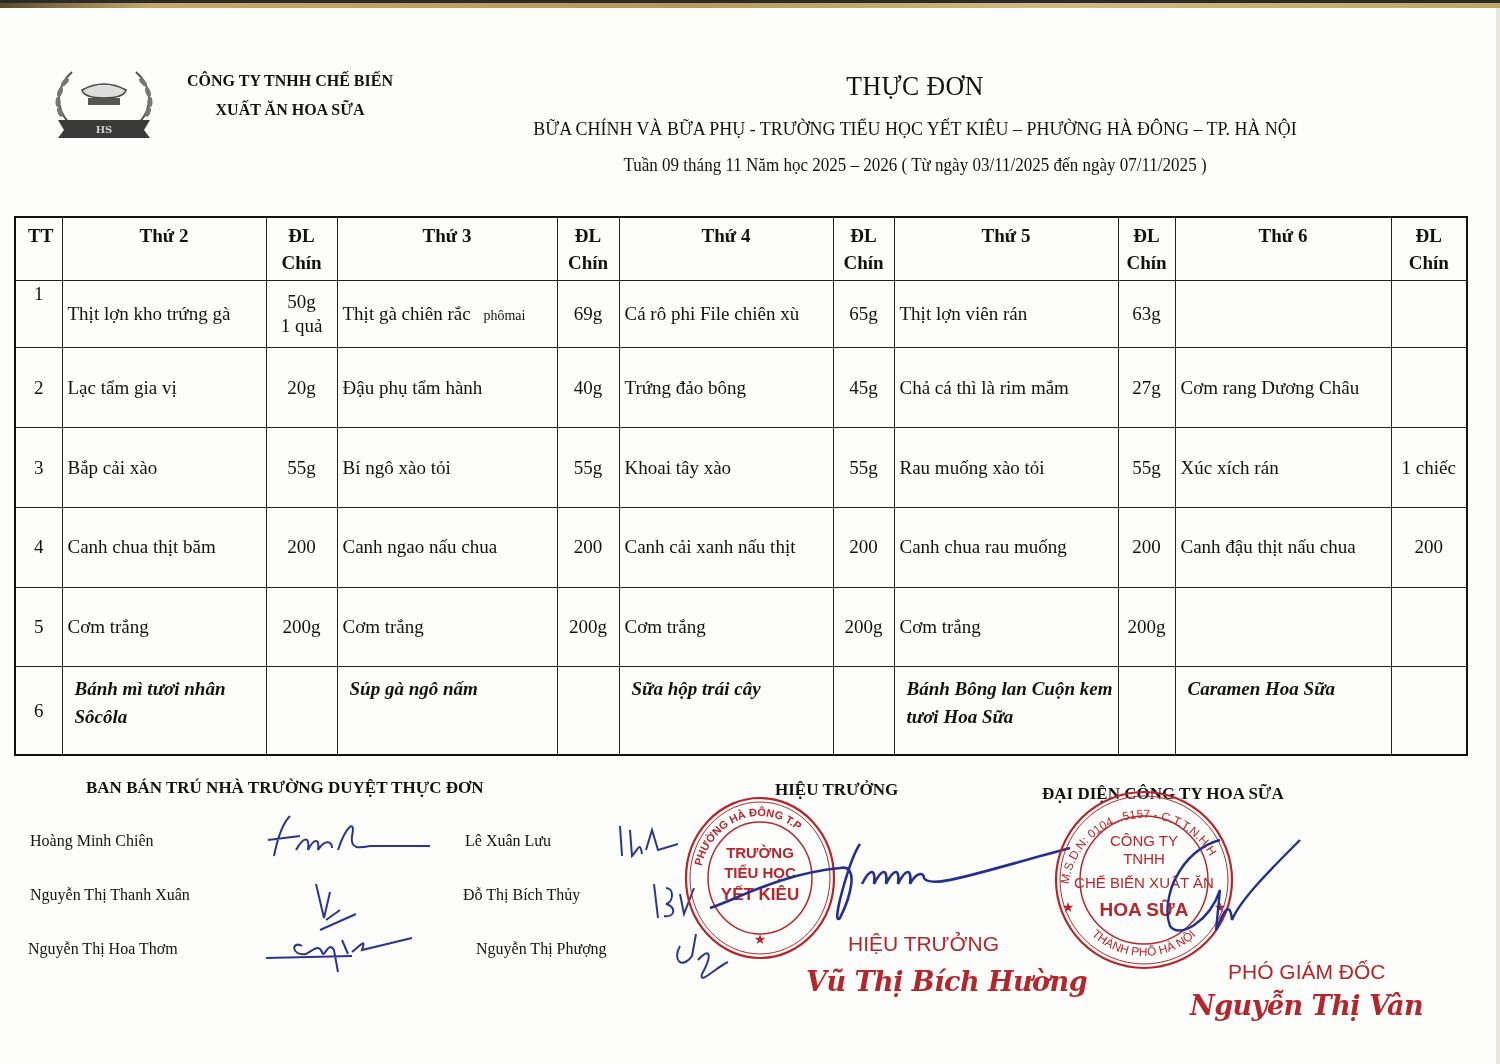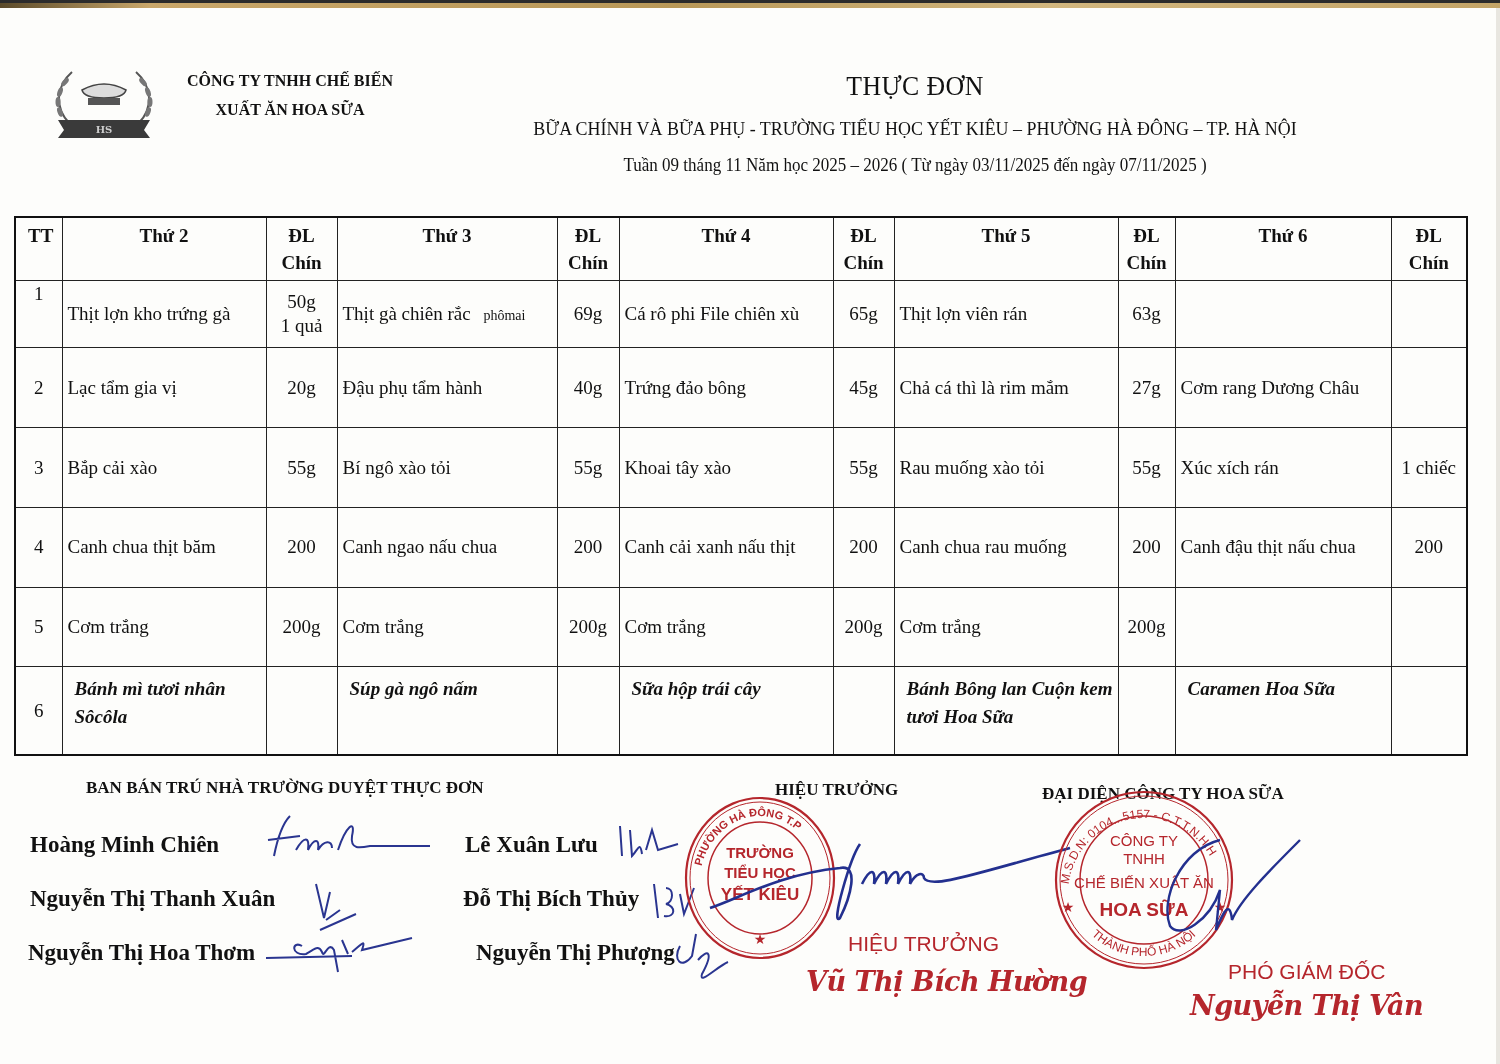--- a/index.html
+++ b/index.html
@@ -43,21 +43,21 @@
     .menu-table td.dish.snack { font-style: italic; font-weight: bold; white-space: normal; line-height: 28px; vertical-align: top; padding-top: 8px; padding-left: 12px; }
     .small { font-size: 14px; margin-left: 8px; }
     .menu-table tr.hdr { height: 62px; }
     .menu-table tr.body { height: 78px; }
     .menu-table tr.r1 { height: 66px; }
     .menu-table tr.r6 { height: 86px; }
 
     
     .sig-section { position: absolute; left: 0; top: 770px; width: 1500px; height: 294px; }
     .sig-heading { position: absolute; font-weight: bold; font-size: 17px; white-space: nowrap; }
-    .member { position: absolute; font-weight: bold; font-size: 23px; white-space: nowrap; }
+    .member { position: absolute; font-weight: normal; font-size: 16px; white-space: nowrap; }
     .sig { position: absolute; }
     .stamp-text { font-family: "Liberation Sans", "DejaVu Sans", sans-serif; }
     .red-label { position: absolute; color: #b5262c; font-family: "Liberation Sans", "DejaVu Sans", sans-serif; font-size: 21px; white-space: nowrap; }
     .red-name { position: absolute; color: #b5262c; font-family: "DejaVu Serif", serif; font-style: italic; font-weight: bold; font-size: 27px; white-space: nowrap; letter-spacing: -0.5px; }
   </style>
 </head>
 <body>
 
 <div class="top-edge"></div>
 <div class="top-edge-dark"></div>

